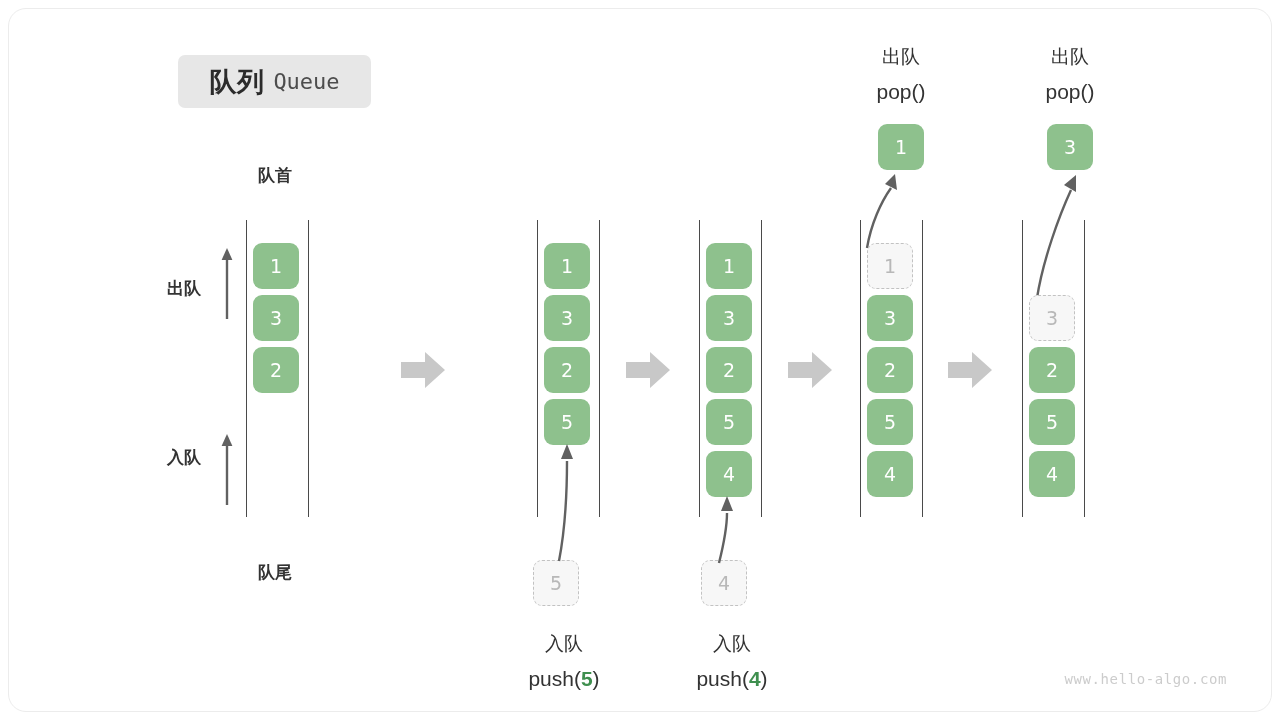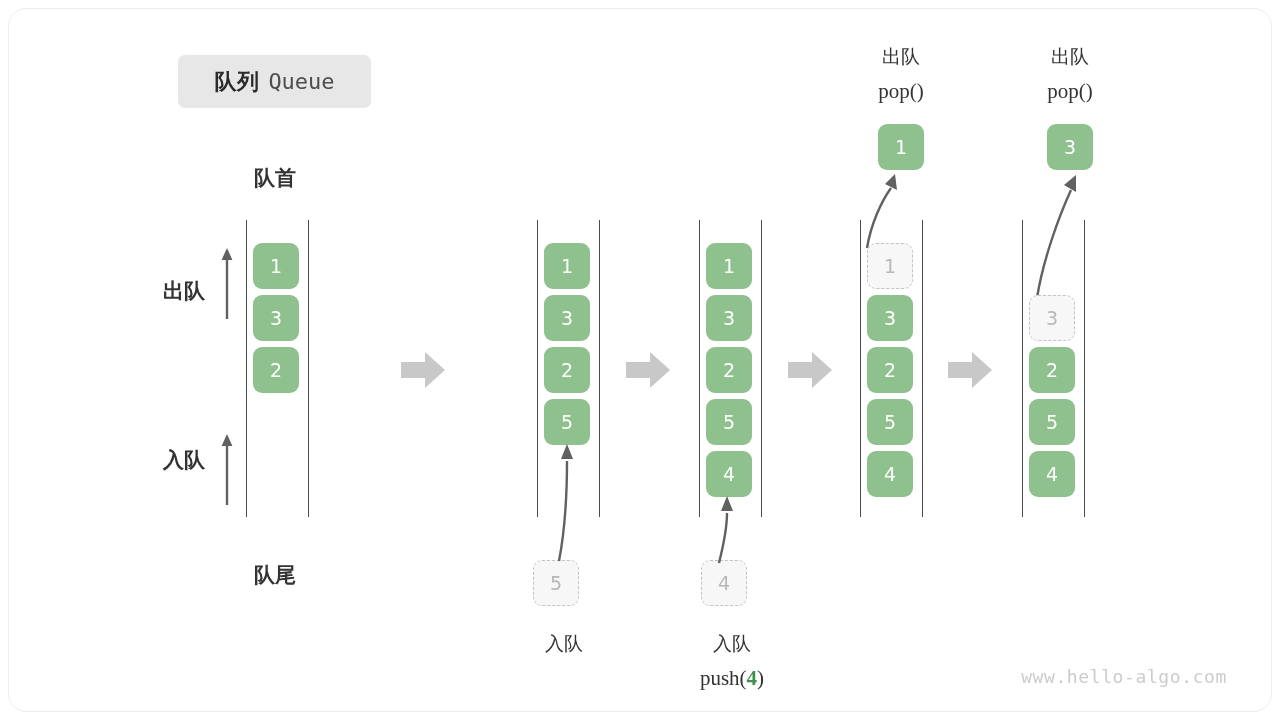--- a/index.html
+++ b/index.html
@@ -23,44 +23,44 @@
   
   #title-chip {
     left: 169px; top: 46px;
     width: 193px; height: 53px;
     background: #e7e7e7;
     border-radius: 7px;
     display: flex; align-items: center; justify-content: center;
     gap: 9px;
   }
   #title-chip .cn {
-    font-size: 22px; font-weight: bold; color: #2b2b2b;
+    font-size: 27px; font-weight: bold; color: #2b2b2b;
     letter-spacing: 0.5px;
   }
   #title-chip .en {
     font-size: 22px; color: #4d4d4d;
     font-family: "DejaVu Sans Mono", "Liberation Mono", monospace;
     text-align: right;
   }
 
   
   .cn-label {
-    font-size: 21px; font-weight: bold; color: #333333;
+    font-size: 17px; font-weight: bold; color: #333333;
     white-space: nowrap; text-align: center;
   }
   .op-label {
     text-align: center; white-space: nowrap;
     line-height: 35px;
   }
   .op-label .l1 {
     display: block; font-size: 19px; color: #333333; font-weight: normal;
   }
   .op-label .l2 {
     display: block; font-size: 21px; color: #333333;
-    font-family: Liberation Serif, serif;
+    font-family: Liberation Sans, sans-serif;
   }
   .op-label .l2 .num { color: #3f8f4f; font-weight: bold; }
 
   
   .rail {
     background: #4a4a4a;
     width: 1.4px;
   }
 
   
@@ -84,21 +84,21 @@
   
   .vert-arrow { width: 14px; }
 
   
   .step-arrow { width: 44px; height: 40px; }
 
   .curve { overflow: visible; }
 
   #watermark {
     right: 44px; bottom: 24px;
-    font-size: 18px; color: #cccccc;
+    font-size: 14px; color: #cccccc;
     font-family: "DejaVu Sans Mono", "Liberation Mono", monospace;
     letter-spacing: 0.6px;
   }
 </style>
 </head>
 <body>
 
 <div id="card">
 
   <div id="title-chip" class="abs">
@@ -140,20 +140,21 @@
   <div class="abs cell filled" style="left:535px; top:338px;">2</div>
   <div class="abs cell filled" style="left:535px; top:390px;">5</div>
 
   <div class="abs cell ghost" style="left:524px; top:551px;">5</div>
   <svg class="abs curve" style="left:528px; top:430px;" width="60" height="125" viewBox="0 0 60 125">
     <path d="M22,122 C27,96 30,60 30,22" stroke="#616161" stroke-width="2.4" fill="none"></path>
     <polygon points="30,5 36,20 24,20" fill="#616161"></polygon>
   </svg>
   <div class="abs op-label" style="left:467px; top:617px; width:176px;">
     <span class="l1">入队</span>
+    <span class="l2"><span>push(</span><span class="num">5</span><span>)</span></span>
   </div>
 
   <svg class="abs step-arrow" style="left:617px; top:341px;" viewBox="0 0 44 40">
     <polygon points="0,12 24,12 24,2 44,20 24,38 24,28 0,28" fill="#c8c8c8"></polygon>
   </svg>
 
   <div class="abs rail" style="left:690px; top:211px; height:297px;"></div>
   <div class="abs rail" style="left:752px; top:211px; height:297px;"></div>
 
   <div class="abs cell filled" style="left:697px; top:234px;">1</div>

